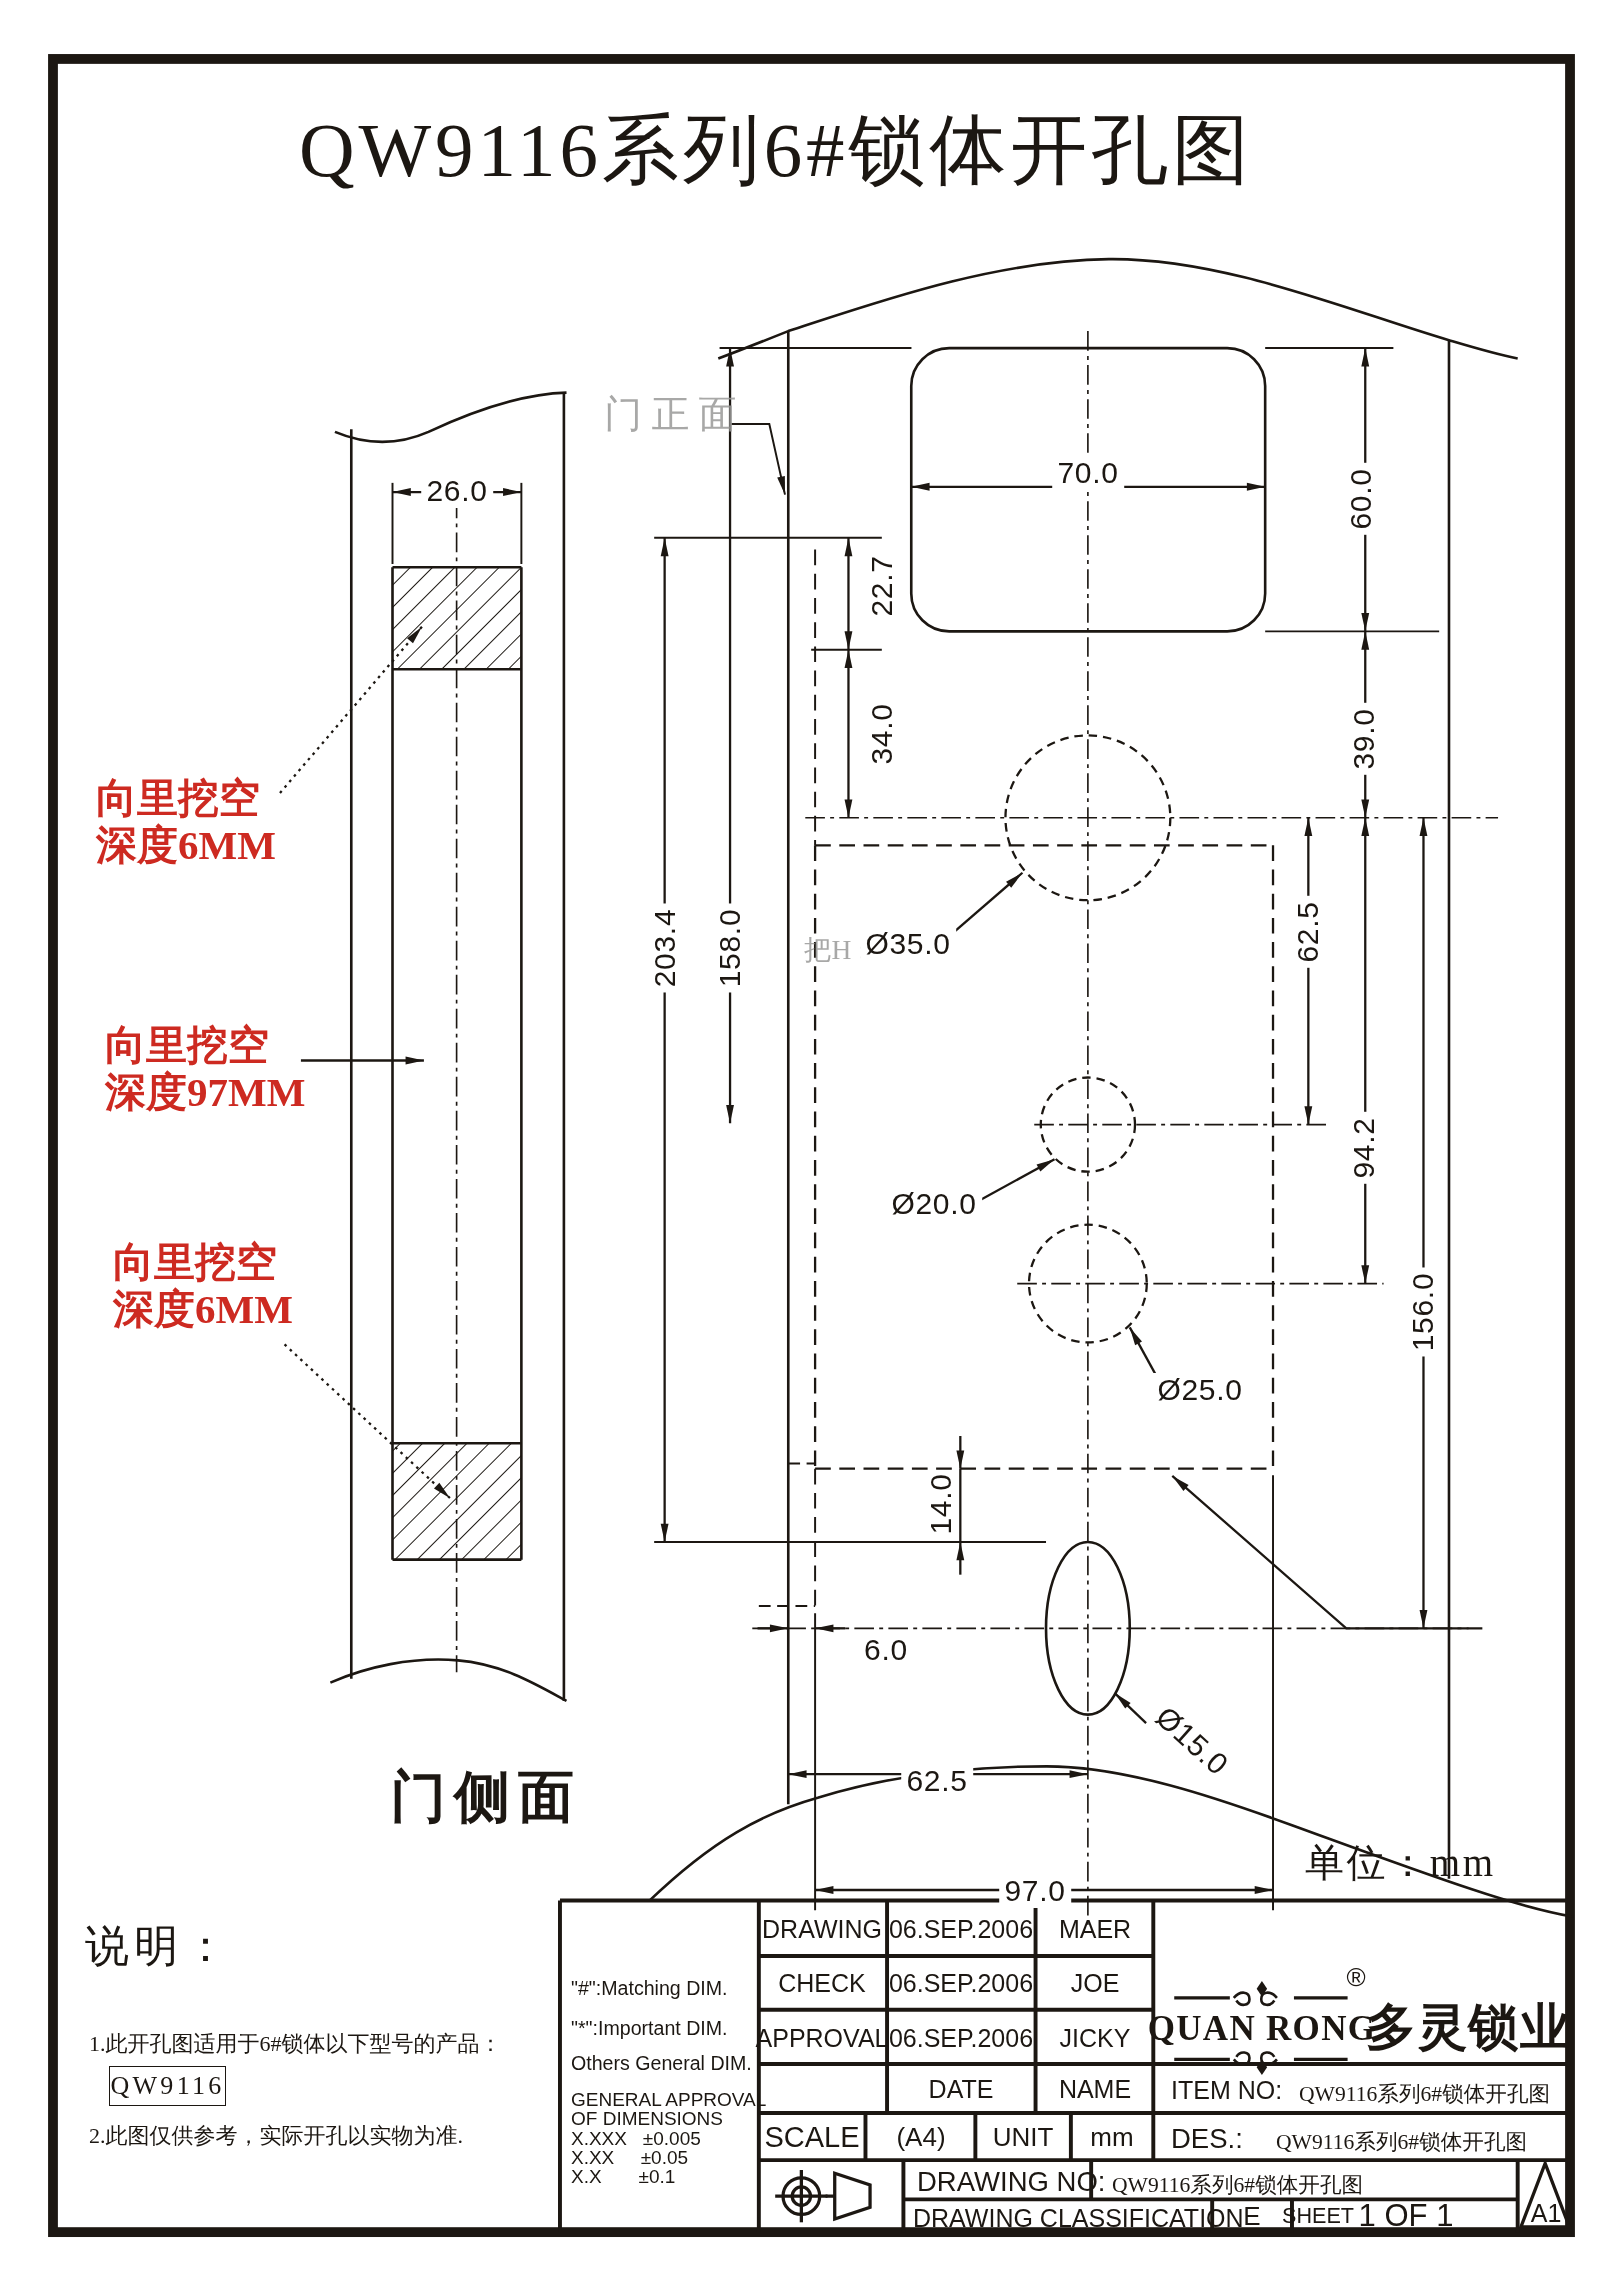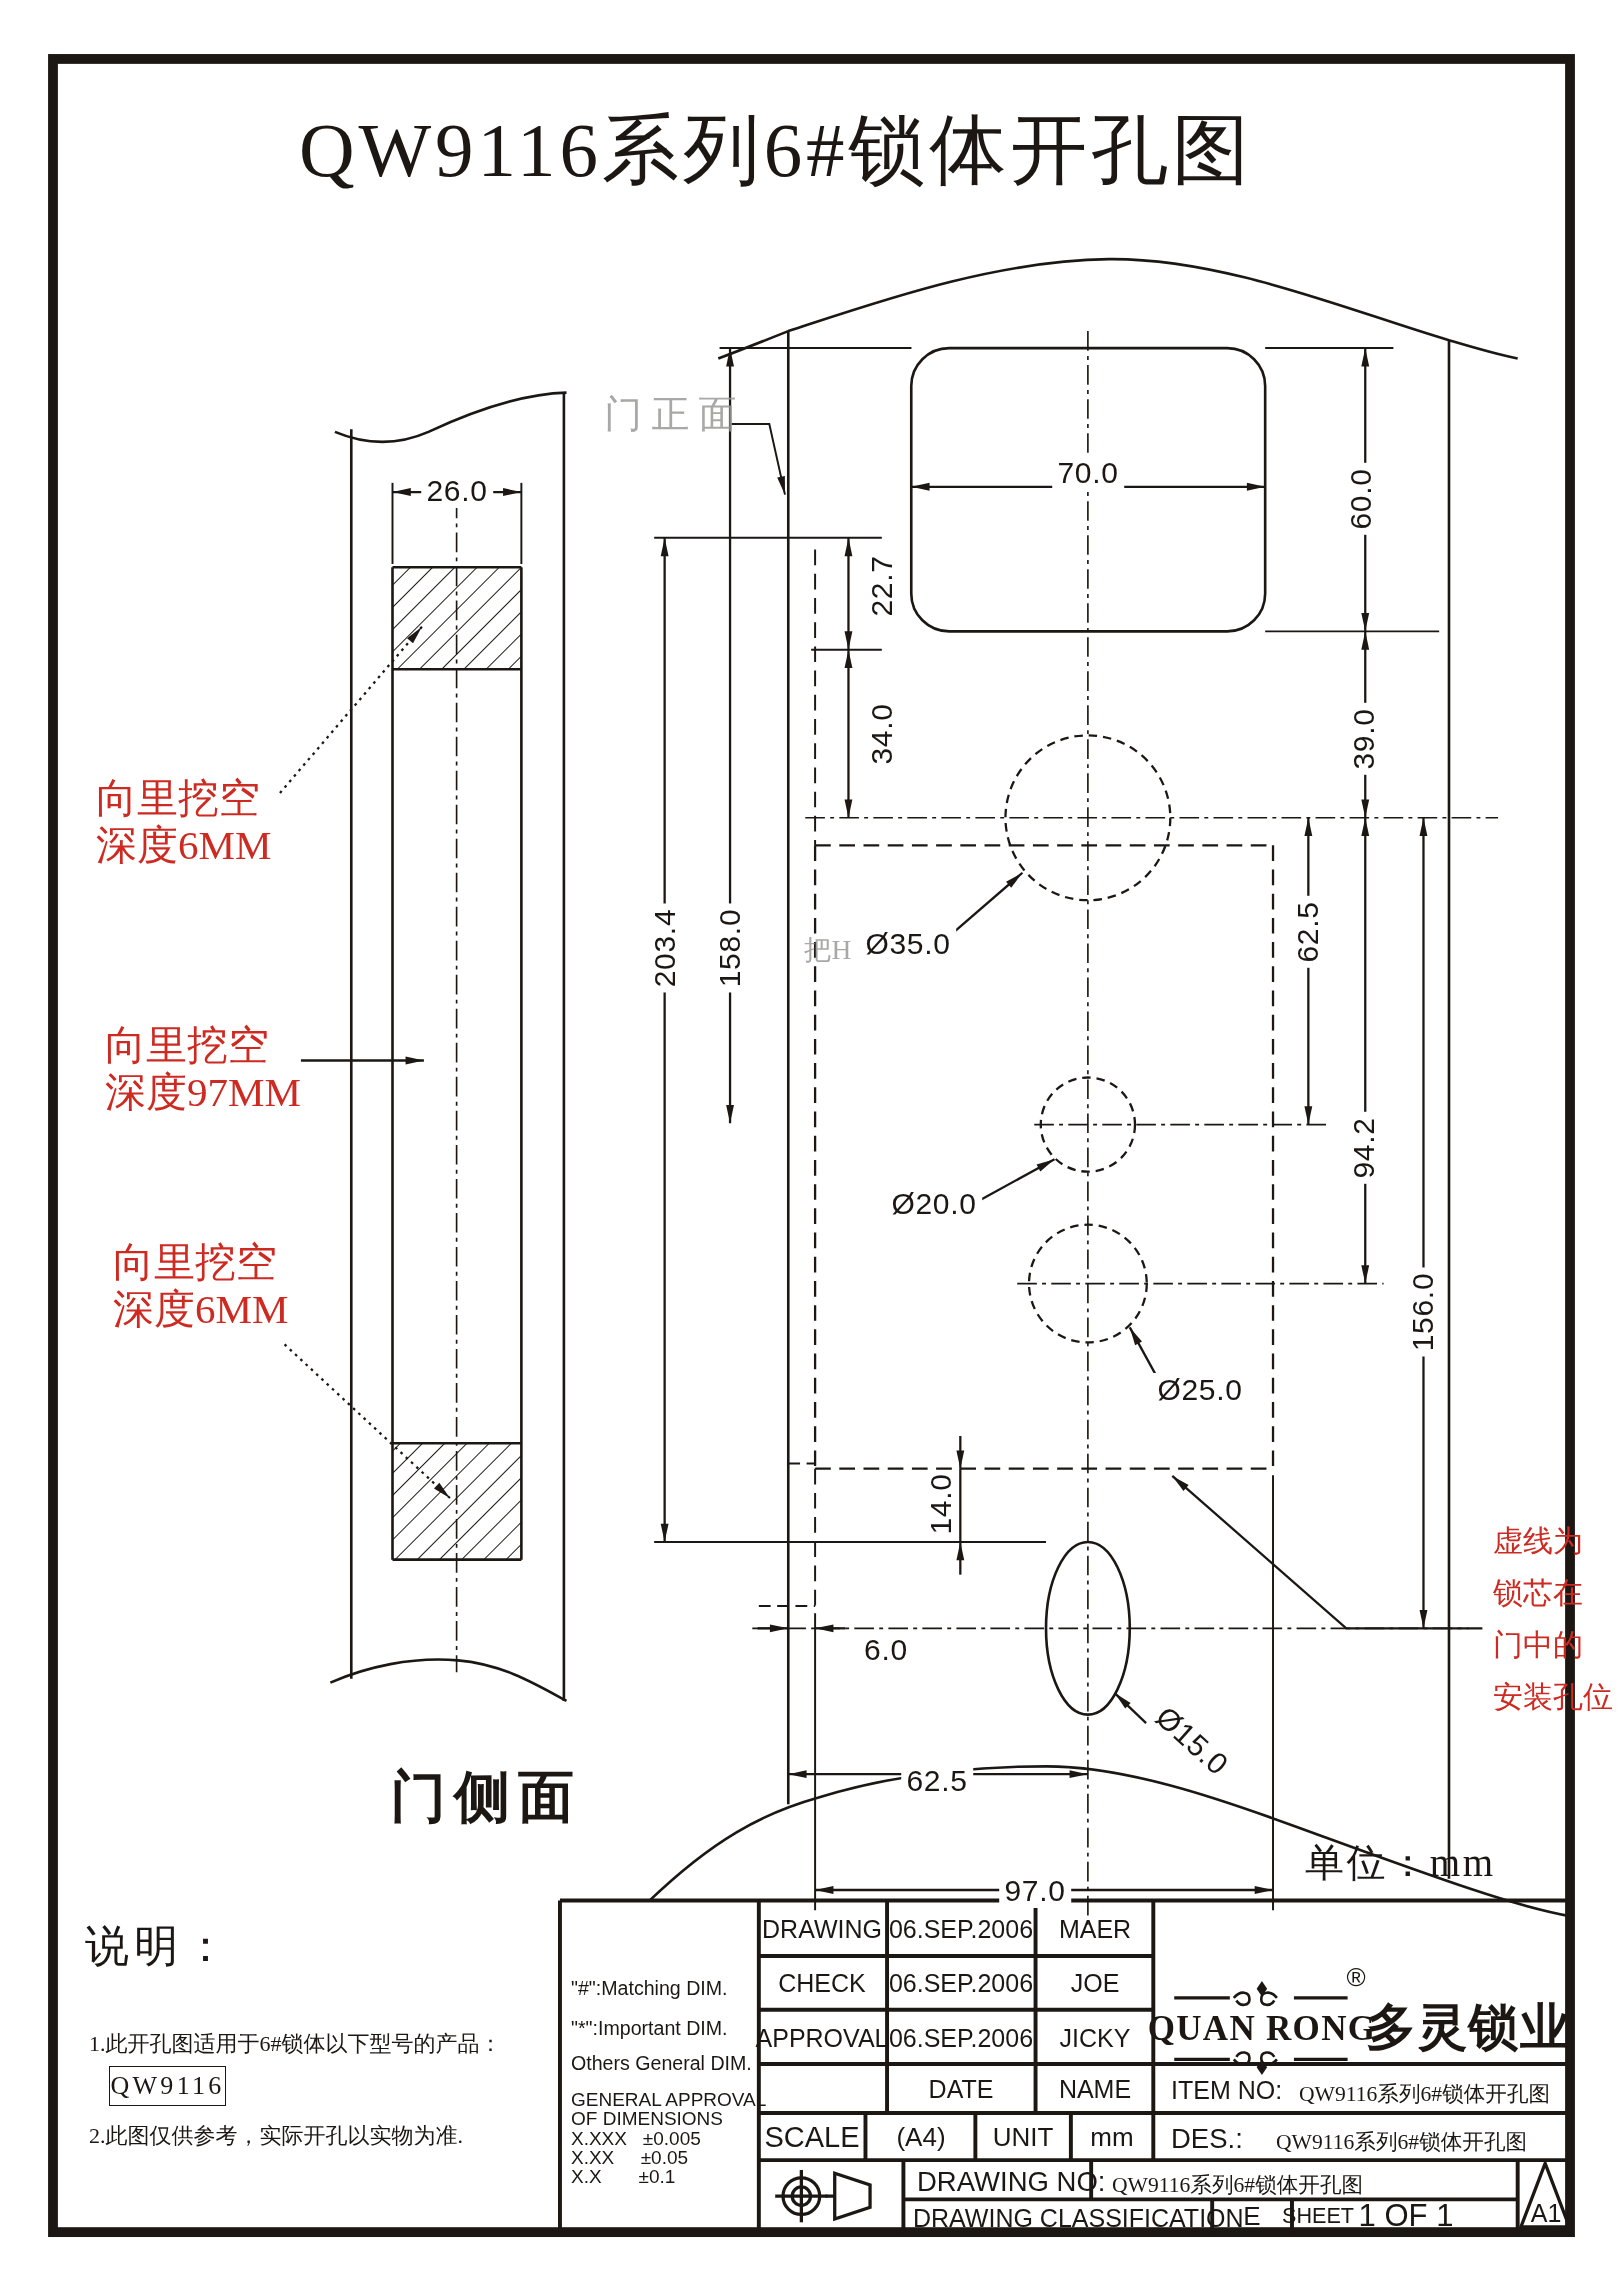--- a/index.html
+++ b/index.html
@@ -4,21 +4,21 @@
 <style>
   html,body{margin:0;padding:0;background:#ffffff;}
   #sheet{position:relative;width:1623px;height:2295px;background:#ffffff;overflow:hidden;
          font-family:"Liberation Sans",sans-serif;color:#1c1712;}
   svg{position:absolute;left:0;top:0;}
   .lbl{position:absolute;white-space:nowrap;color:#1c1712;}
   .ctr{transform:translate(-50%,-50%);}
   .rot{transform:translate(-50%,-50%) rotate(-90deg);}
   .bg{background:#ffffff;padding:0 5.2px;}
   .dim{font-family:"Liberation Sans",sans-serif;font-size:30px;letter-spacing:0.7px;}
-  .red{color:#cd2a21;font-family:"Liberation Serif",serif;font-weight:400;}
+  .red{color:#cd2a21;font-family:"Liberation Serif",serif;font-weight:700;}
   .ghost{color:#9a9a98;opacity:.85;font-family:"Liberation Serif",serif;}
   .cjk{font-family:"Liberation Serif",serif;}
   .tb{font-family:"Liberation Sans",sans-serif;}
   .title{font-family:"Liberation Serif",serif;letter-spacing:3.9px;font-weight:500;}
 </style>
 </head>
 <body>
 <div id="sheet">
 
 <svg width="1623" height="2295" viewBox="0 0 2481 3508">
@@ -194,26 +194,20 @@
   <div>深度6MM</div>
 </div>
 <div class="lbl red" style="left:105px;top:1022px;font-size:41px;line-height:47px;">
   <div>向里挖空</div>
   <div>深度97MM</div>
 </div>
 <div class="lbl red" style="left:113px;top:1239px;font-size:41px;line-height:47px;">
   <div>向里挖空</div>
   <div>深度6MM</div>
 </div>
-<div class="lbl red" style="left:1493px;top:1515px;font-size:30px;line-height:52px;">
-  <div>虚线为</div>
-  <div>锁芯在</div>
-  <div>门中的</div>
-  <div>安装孔位</div>
-</div>
 
 <div class="lbl dim bg ctr" style="left:1088px;top:473px;">70.0</div>
 <div class="lbl dim bg rot" style="left:1361px;top:499px;">60.0</div>
 <div class="lbl dim rot" style="left:882px;top:586px;">22.7</div>
 <div class="lbl dim rot" style="left:882px;top:734px;">34.0</div>
 <div class="lbl dim bg rot" style="left:1364px;top:739px;">39.0</div>
 <div class="lbl dim bg rot" style="left:665px;top:948px;">203.4</div>
 <div class="lbl dim bg rot" style="left:730px;top:948px;">158.0</div>
 <div class="lbl dim bg rot" style="left:1308px;top:932px;">62.5</div>
 <div class="lbl dim bg rot" style="left:1364px;top:1148px;">94.2</div>

